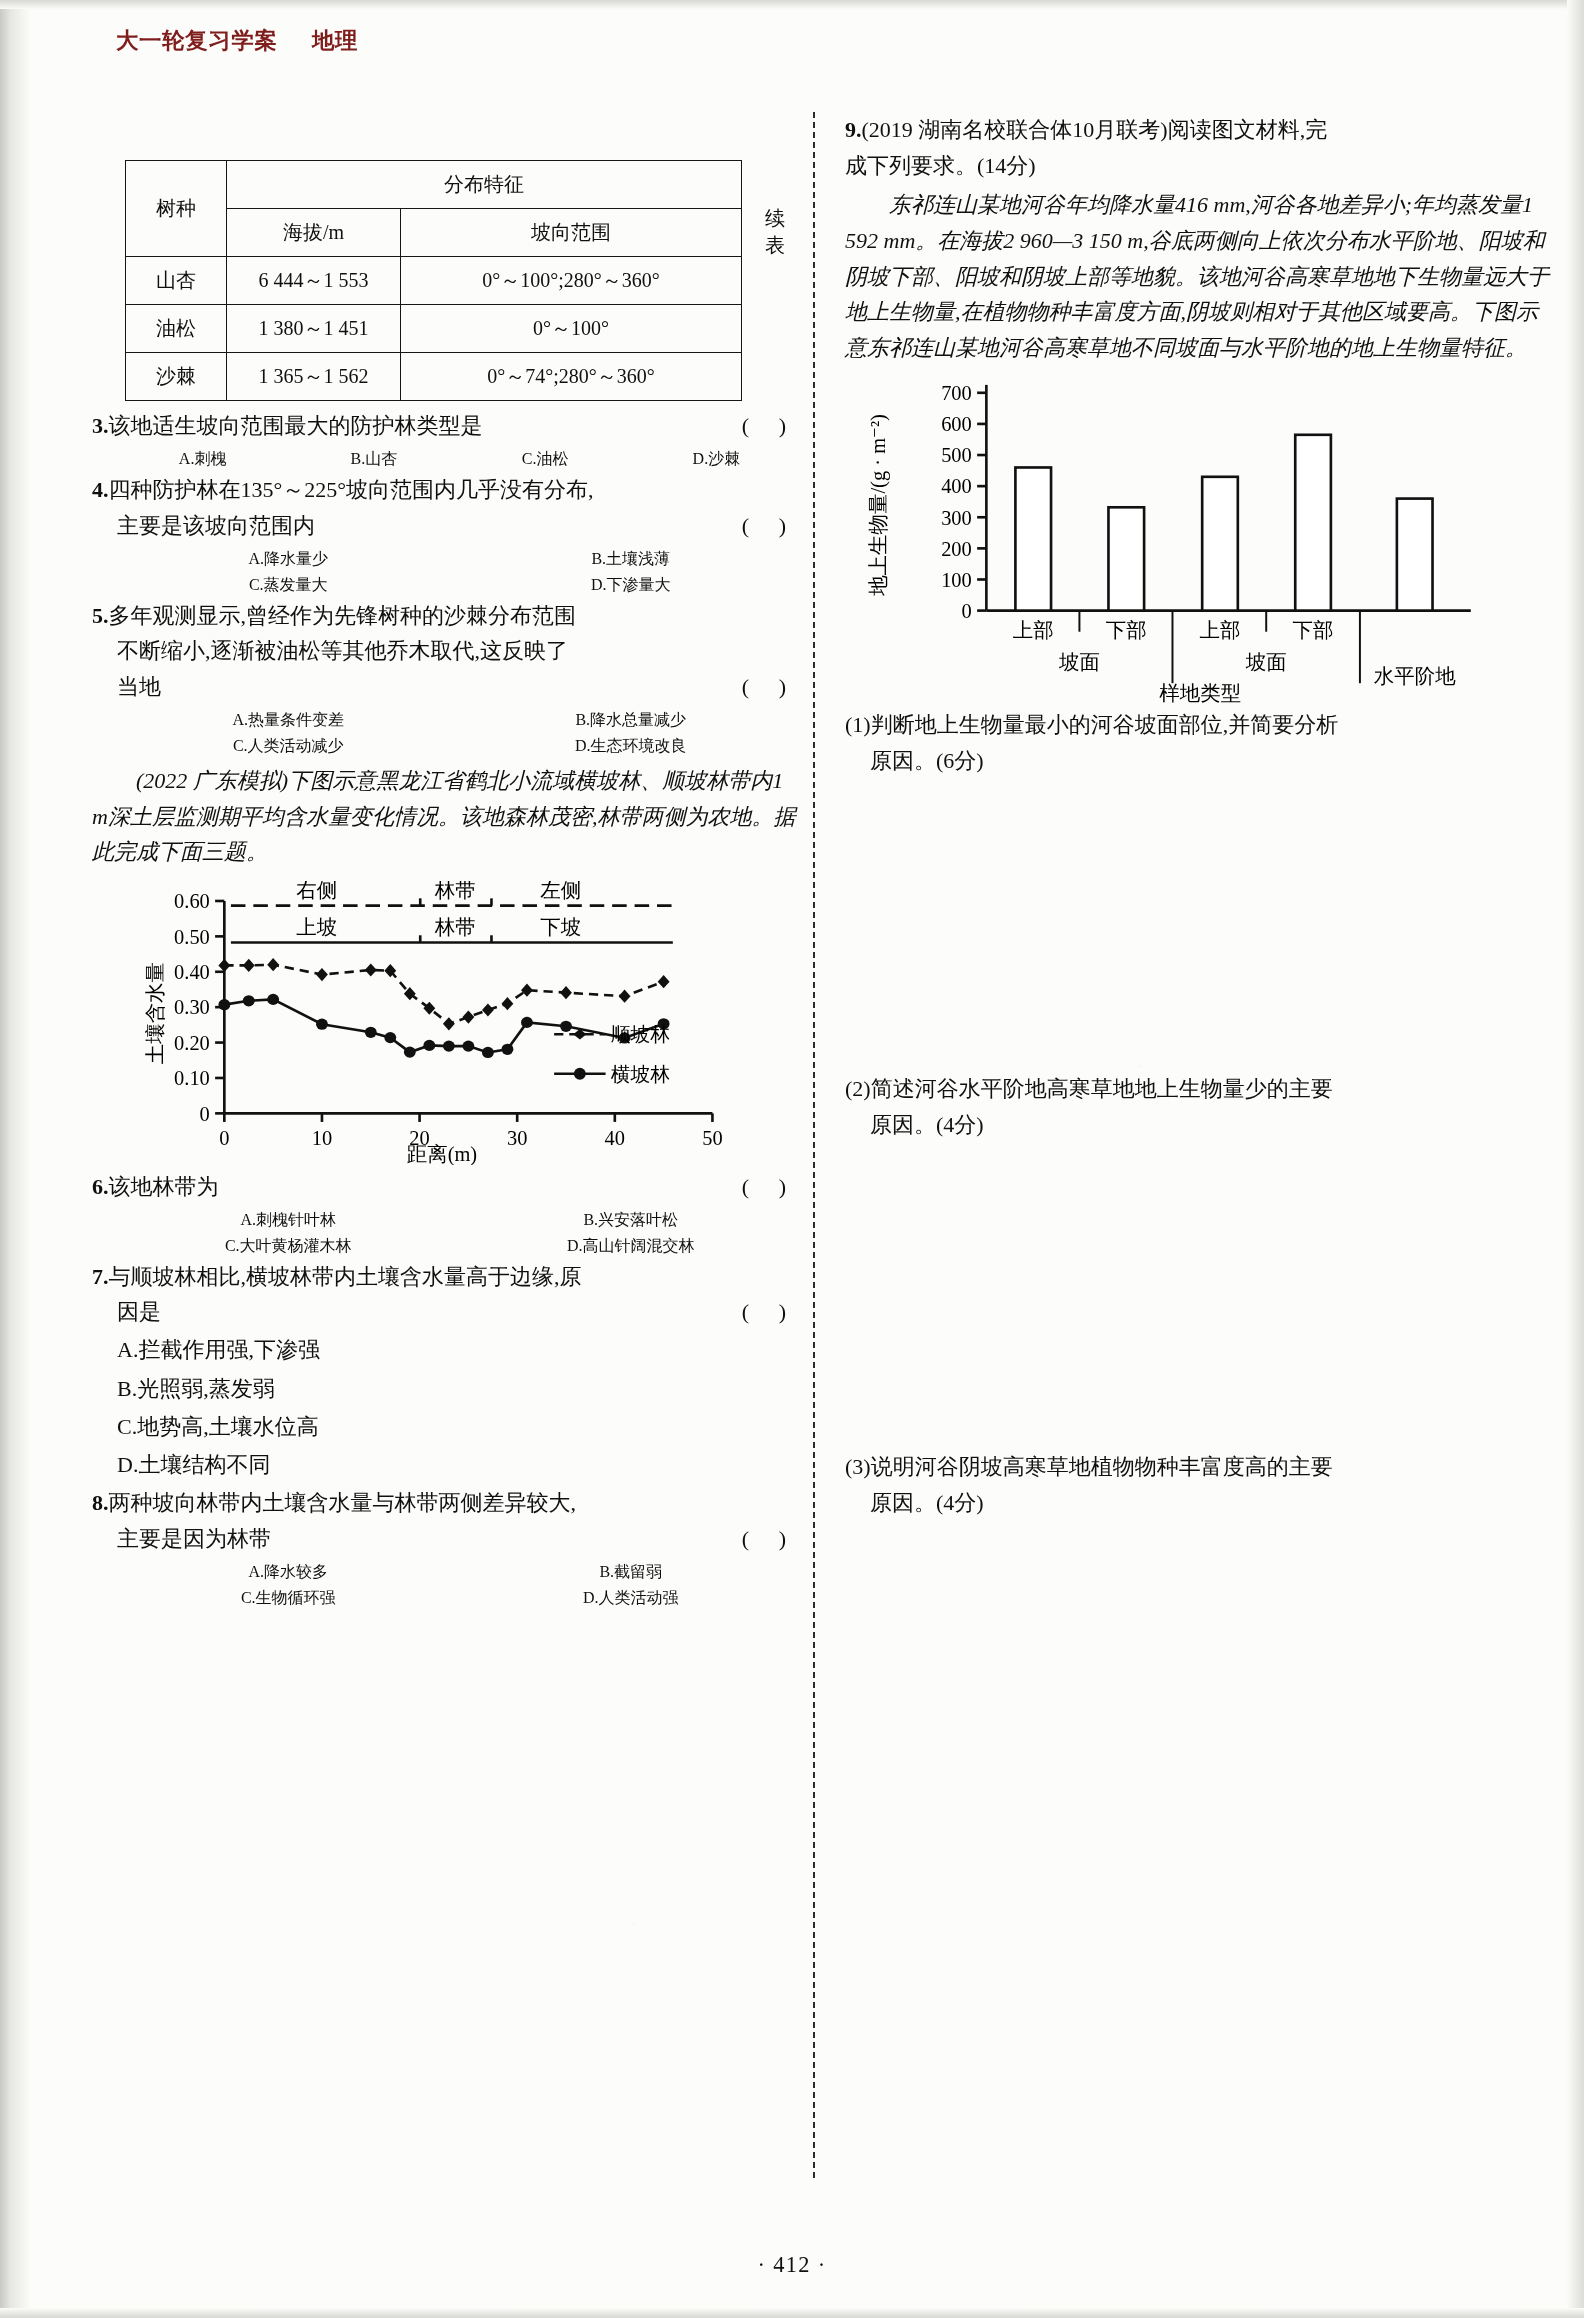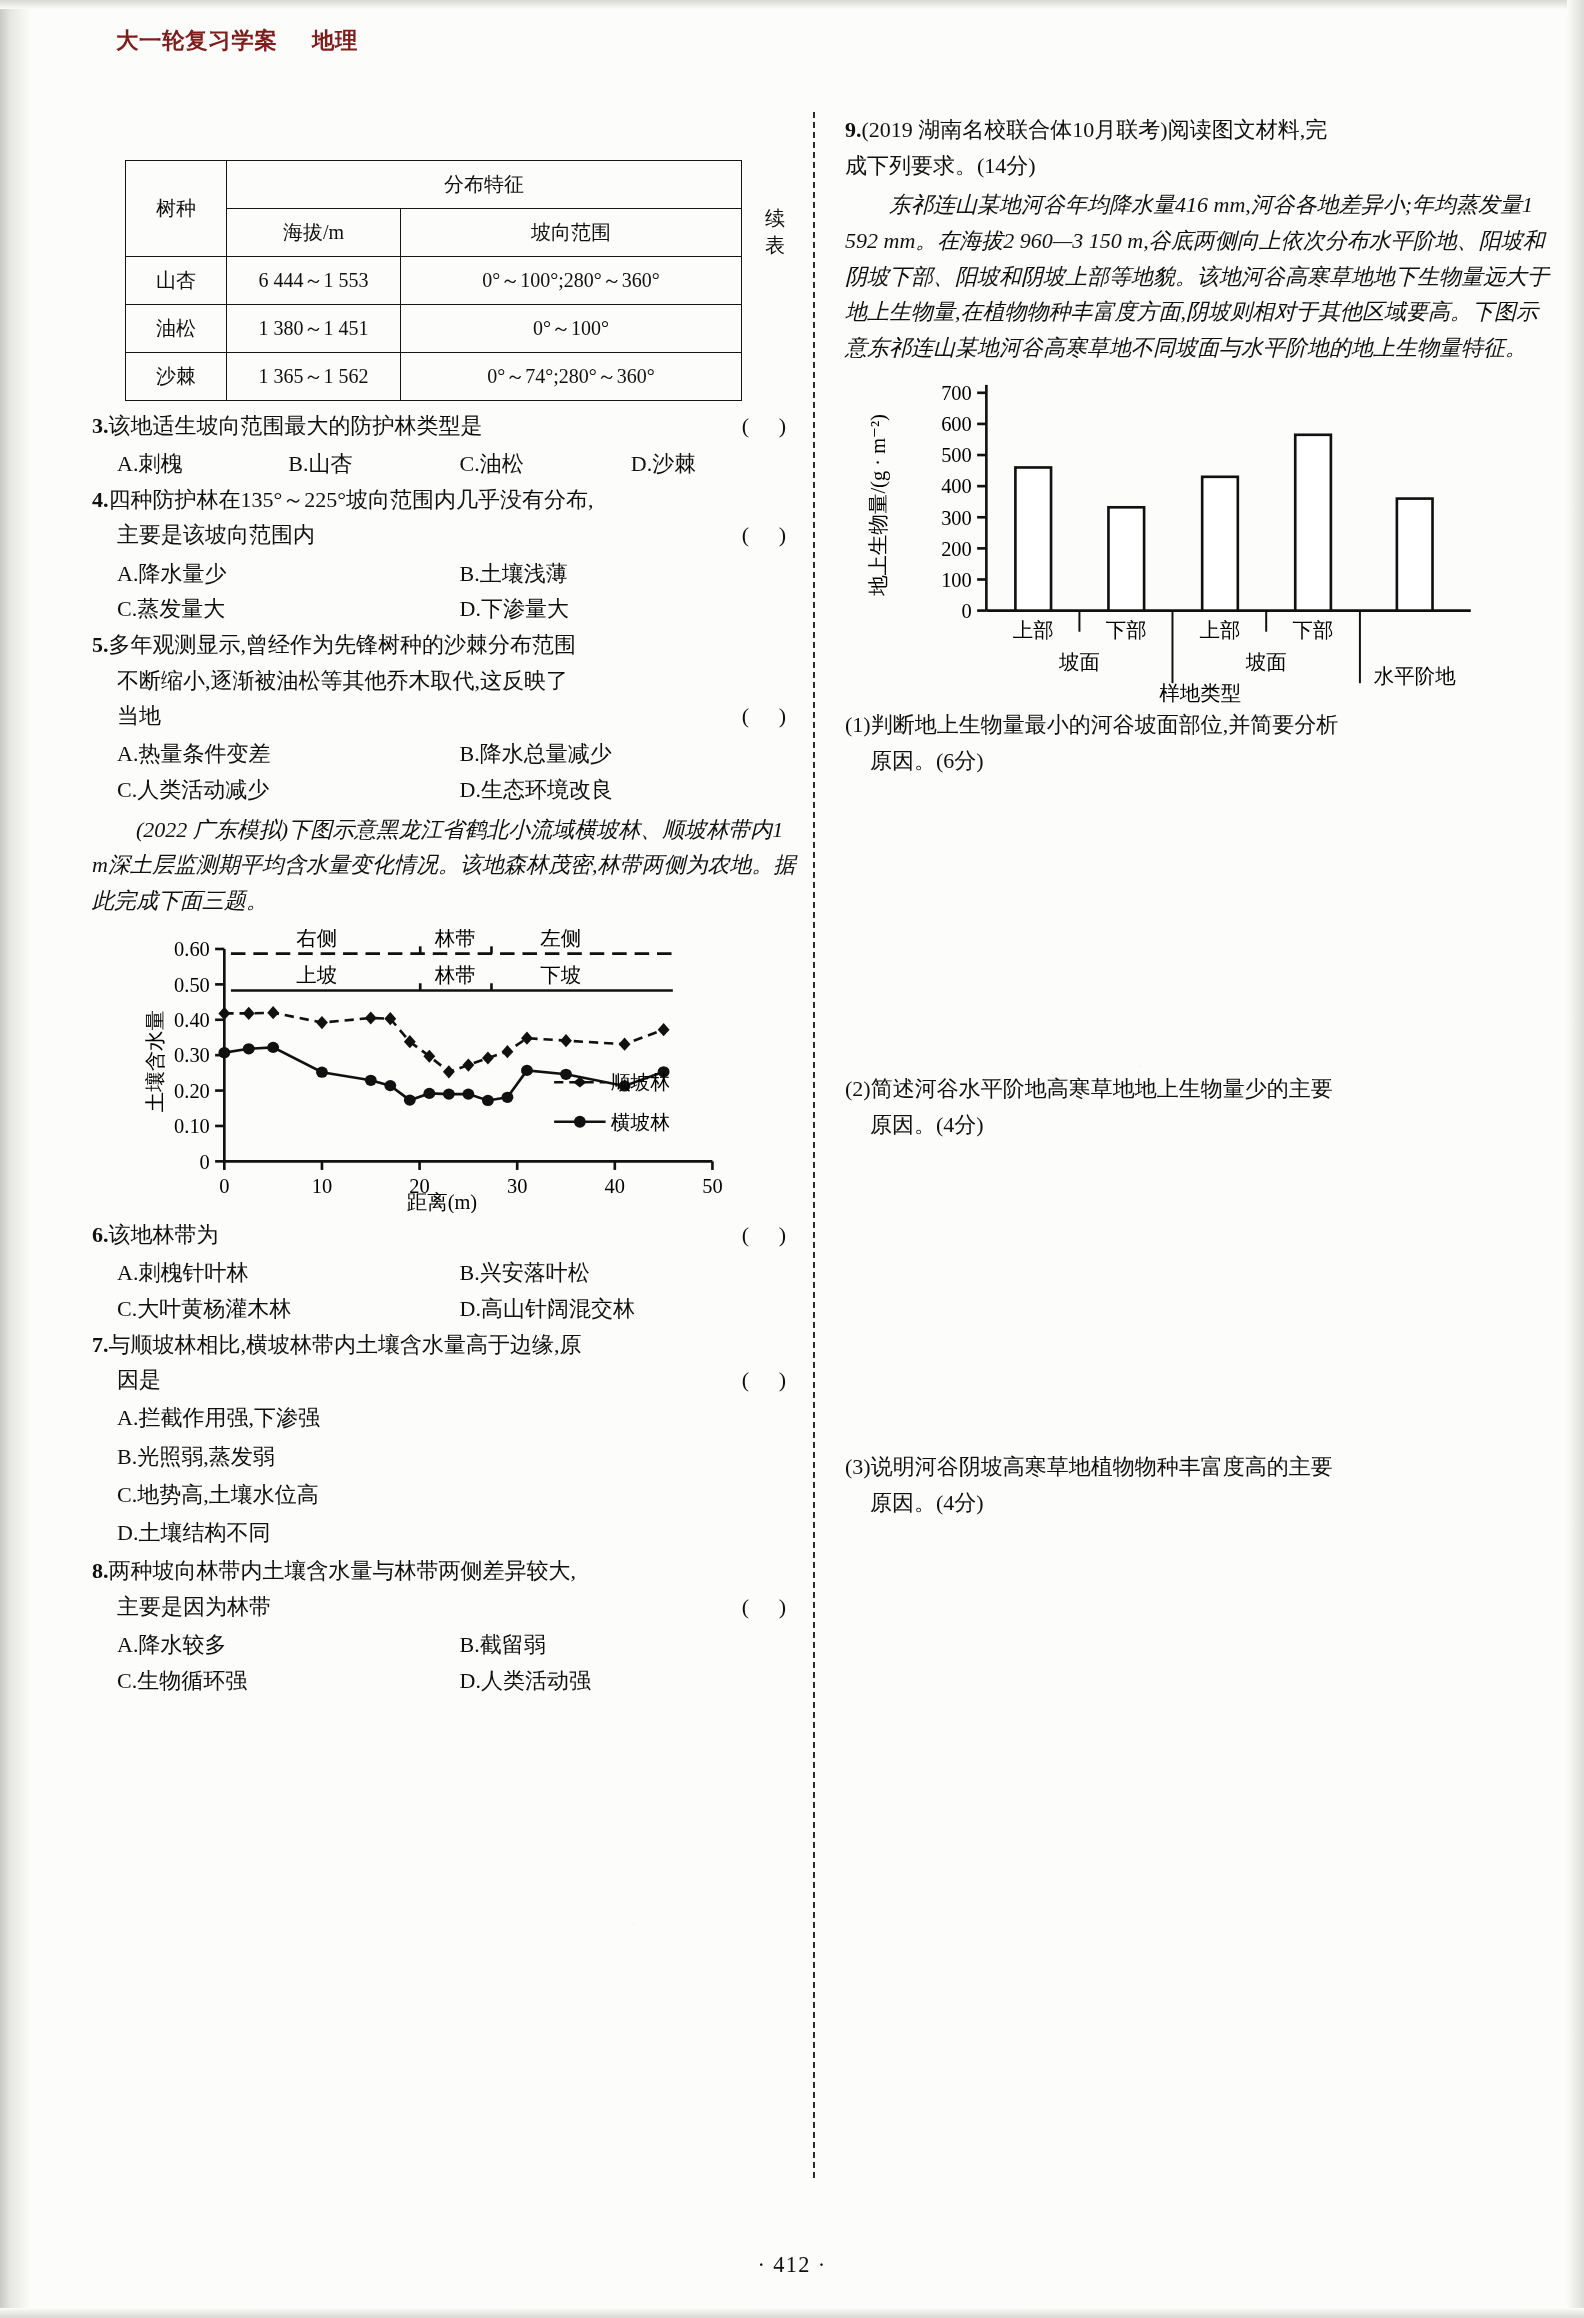--- a/index.html
+++ b/index.html
@@ -66,21 +66,21 @@
     line-height:1.15;
   }
   table.tree .c-species{width:92px;}
   table.tree .c-alt{width:165px;}
 
   
   .q{font-size:22px;line-height:1.62;margin:0 0 2.6px 0;}
   .q .num{font-weight:bold;}
   .qline{display:block;position:relative;}
   .paren{position:absolute;right:4px;letter-spacing:12px;}
-  .opts{font-size:22px;line-height:1.62;display:flex;}
+  .opts{font-size:16px;line-height:1.62;display:flex;text-align:center;}
   .opts.two span{width:50%;}
   .opts.four span{width:25%;}
   .indent{padding-left:25px;}
   .para{font-size:22px;line-height:1.62;text-indent:44px;margin:4px 0;font-style:italic;}
 
   
   .linechart{position:relative;margin:10.6px 0 4px 40px;width:620px;height:284px;}
 
   
   .barchart{position:relative;margin:8px 0 4px 12px;width:660px;height:330px;}

